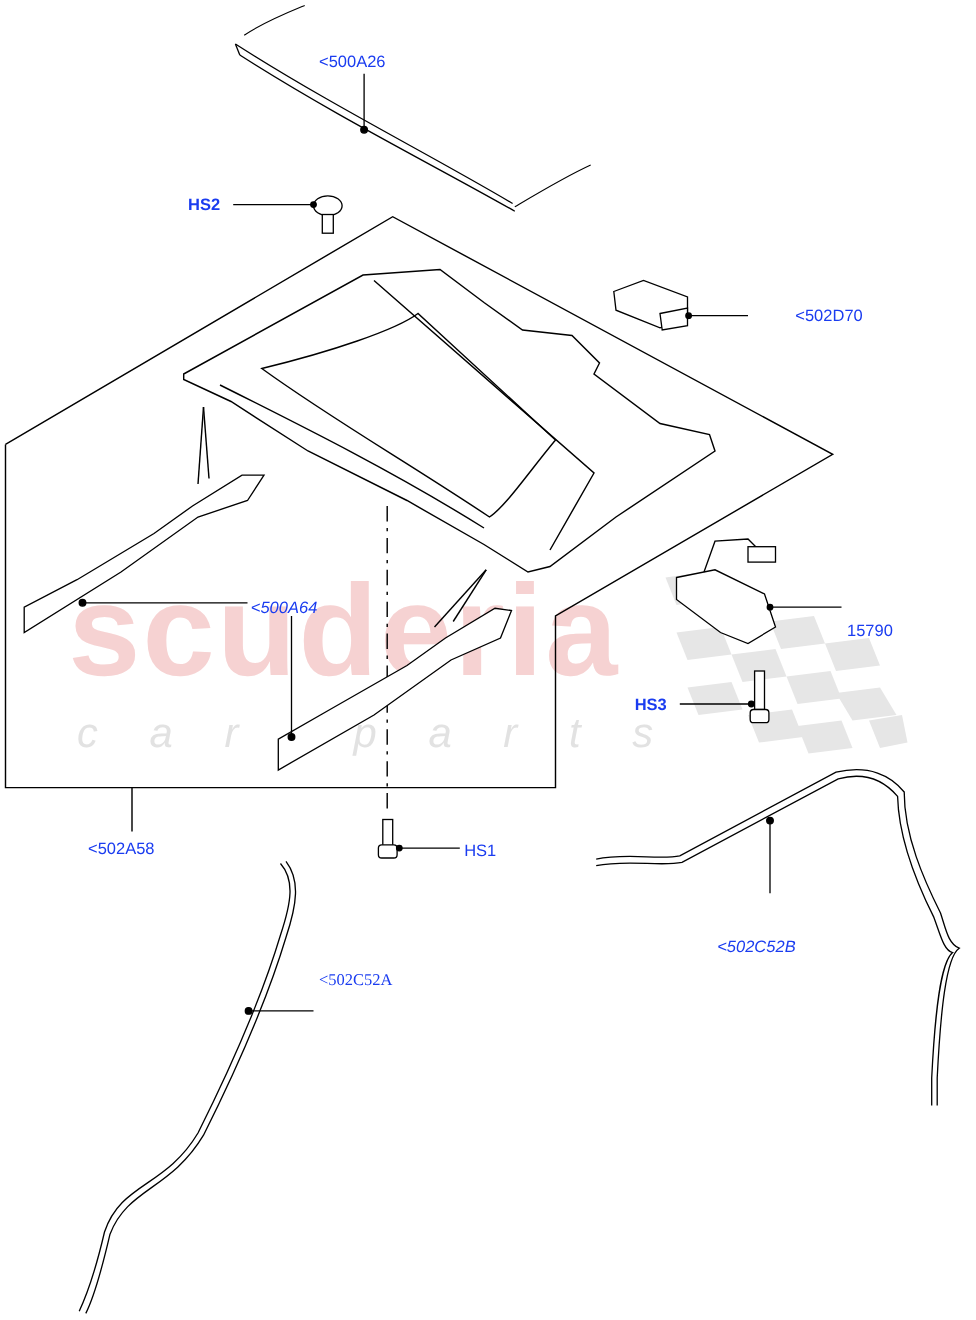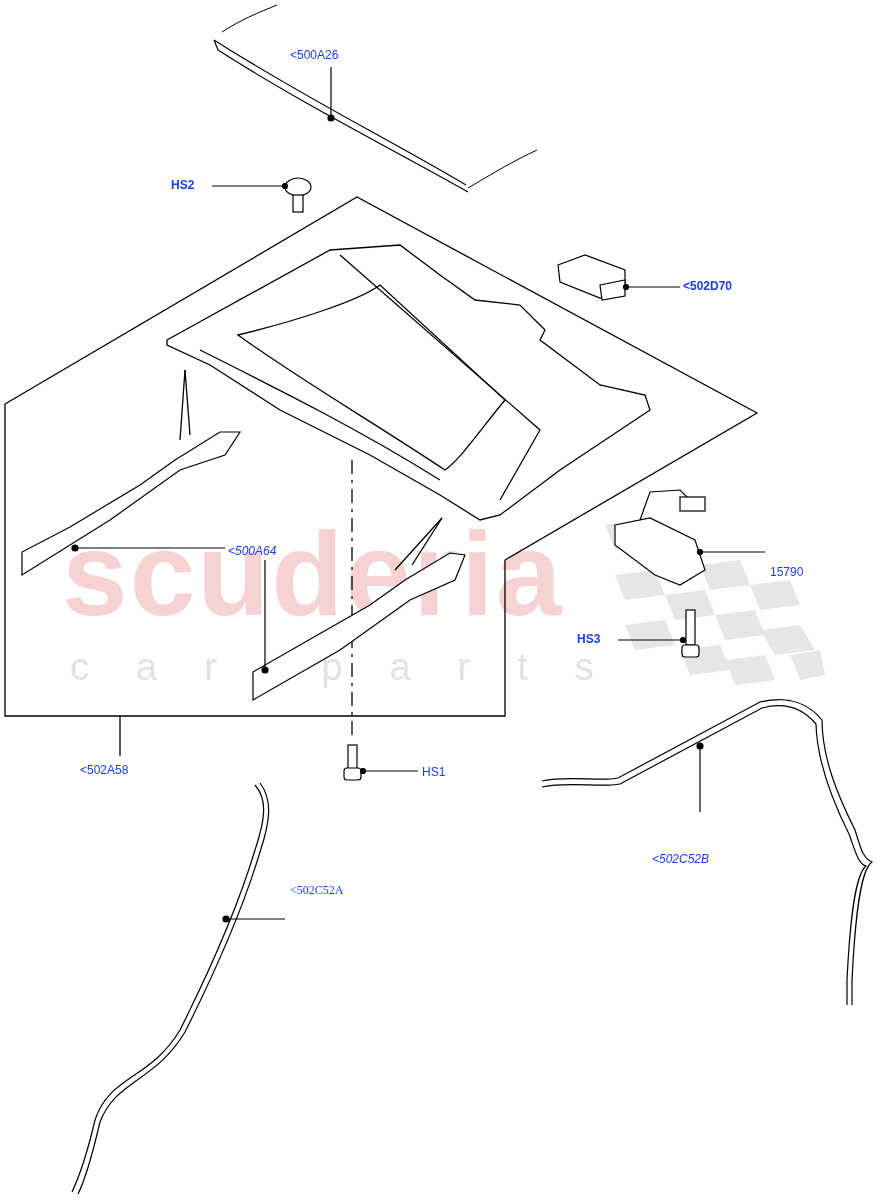--- a/index.html
+++ b/index.html
@@ -1,20 +1,20 @@
 <!DOCTYPE html>
 <html><head>
 <meta charset="utf-8">
 <style>
   html, body { margin: 0; padding: 0; background: #ffffff; }
   body { width: 887px; height: 1200px; position: relative; overflow: hidden; font-family: "Liberation Sans", sans-serif; }
   #canvas { position: absolute; left: 0; top: 0; width: 887px; height: 1200px; }
-  .label { position: absolute; font-family: "Liberation Sans", sans-serif; font-size: 12px; color: #1a3cf0; line-height: 1; white-space: nowrap; cursor: pointer; }
+  .label { position: absolute; font-family: "Liberation Sans", sans-serif; font-size: 15px; color: #1a3cf0; line-height: 1; white-space: nowrap; cursor: pointer; }
   .wm-big { position: absolute; left: 62px; top: 515px; font-family: "Liberation Sans", sans-serif; font-size: 118px; font-weight: bold; color: #f6d2d2; letter-spacing: 2px; line-height: 1; }
-  .wm-small { position: absolute; left: 70px; top: 648px; font-family: "Liberation Sans", sans-serif; font-size: 38px; color: #e2e2e2; letter-spacing: 47px; line-height: 1; }
+  .wm-small { position: absolute; left: 70px; top: 648px; font-family: "Liberation Sans", sans-serif; font-size: 38px; color: #e2e2e2; letter-spacing: 47px; line-height: 1; font-style: italic; }
 </style>
 </head>
 <body>
 
 <div id="canvas">
 
   <div class="wm-big">scuderia</div>
   <div class="wm-small">car parts</div>
 
   <svg width="887" height="1200" viewBox="0 0 887 1200" style="position:absolute;left:0;top:0;">
@@ -116,21 +116,21 @@
     <g fill="none" stroke="#000" stroke-width="1.2">
       <path d="M542,781 C570,775 600,782 618,778 L760,702 C790,695 810,705 822,720 C822,760 840,800 855,830 C860,845 862,858 872,862 C860,870 855,920 852,980 L852,1005"></path>
       <path d="M542,787 C570,781 600,788 620,784 L762,708 C788,701 805,711 816,724 C817,764 834,804 849,834 C855,850 858,864 866,866 C855,875 850,920 847,980 L847,1005"></path>
       <line x1="700" y1="746" x2="700" y2="812"></line>
       <circle cx="700" cy="746" r="3" fill="#000"></circle>
     </g>
   </svg>
 
   <div class="label" style="left:290px;top:49px;">&lt;500A26</div>
   <div class="label" style="left:171px;top:179px;font-weight:bold;">HS2</div>
-  <div class="label" style="left:683px;top:280px;font-weight:bold;">&lt;502D70</div>
+  <div class="label" style="left:723px;top:280px;">&lt;502D70</div>
   <div class="label" style="left:228px;top:545px;font-style:italic;">&lt;500A64</div>
   <div class="label" style="left:770px;top:546px;margin-top:20px;">15790</div>
   <div class="label" style="left:577px;top:633px;font-weight:bold;">HS3</div>
   <div class="label" style="left:80px;top:764px;">&lt;502A58</div>
   <div class="label" style="left:422px;top:766px;">HS1</div>
   <div class="label" style="left:652px;top:853px;font-style:italic;">&lt;502C52B</div>
   <div class="label" style="left:290px;top:884px;font-family:Liberation Serif, serif;">&lt;502C52A</div>
 
 </div>
 

